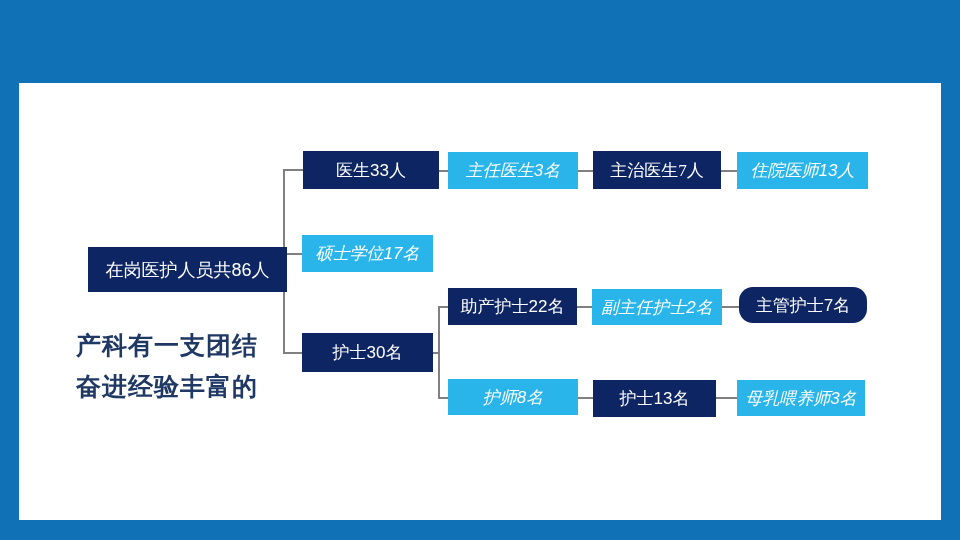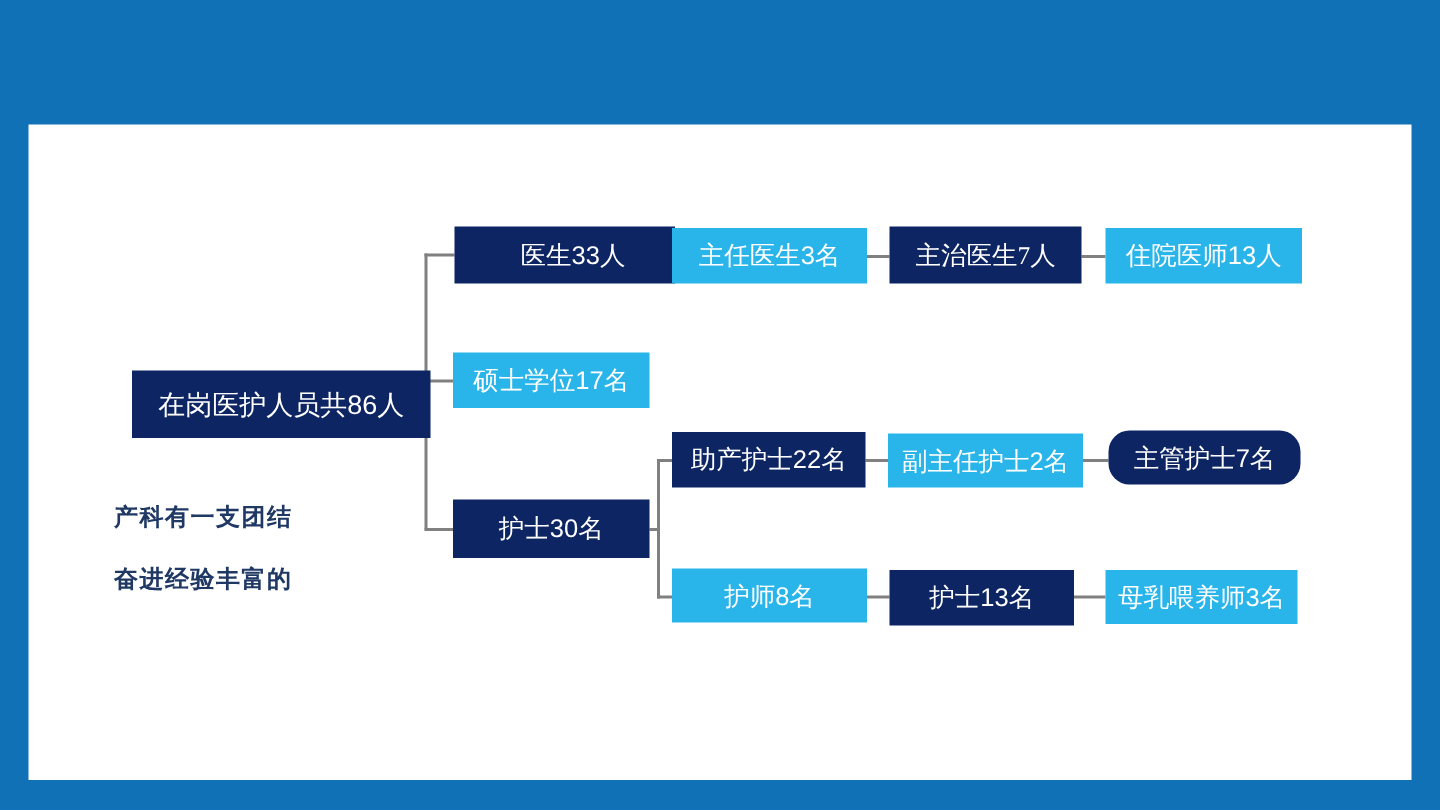--- a/index.html
+++ b/index.html
@@ -10,28 +10,28 @@
   }
   .panel{
     position:absolute;left:19px;top:83px;width:922px;height:437px;
     background:#ffffff;
   }
   .node{
     position:absolute;display:flex;align-items:center;justify-content:center;
     color:#ffffff;font-size:17px;white-space:nowrap;line-height:1;
   }
   .node.dark{background:#0d2563;}
-  .node.light{background:#29b5ea;}
+  .node.light{background:#29b5ea;font-style:italic;}
   .node.root{font-size:18px;}
   .hline,.vline{position:absolute;background:#808080;}
   .hline{height:1.5px;}
   .vline{width:1.5px;}
   .caption{
     position:absolute;left:76px;top:325px;
-    color:#1f3864;font-size:16px;font-weight:700;line-height:41px;
+    color:#1f3864;font-size:25px;font-weight:700;line-height:41px;
     letter-spacing:1px;
   }
 </style>
 </head>
 <body>
 
 <div class="slide">
   <div class="panel"></div>
 
   <div class="caption">
@@ -51,21 +51,21 @@
   <div class="vline" style="left:438px;top:306px;height:93px;"></div>
   <div class="hline" style="left:438px;top:306px;width:10px;"></div>
   <div class="hline" style="left:438px;top:397px;width:10px;"></div>
   <div class="hline" style="left:577px;top:306px;width:15px;"></div>
   <div class="hline" style="left:722px;top:306px;width:17px;"></div>
   <div class="hline" style="left:578px;top:397px;width:15px;"></div>
   <div class="hline" style="left:716px;top:397px;width:21px;"></div>
 
   <div class="node dark root" style="left:64px;top:247px;width:199px;height:45px;margin-left:24px;">在岗医护人员共86人</div>
 
-  <div class="node dark" style="left:303px;top:151px;width:136px;height:38px;padding-left:11px;">医生33人</div>
+  <div class="node dark" style="left:303px;top:151px;width:136px;height:38px;">医生33人</div>
   <div class="node light" style="left:448px;top:152px;width:130px;height:37px;">主任医生3名</div>
   <div class="node dark" style="left:593px;top:151px;width:128px;height:38px;font-family:Liberation Serif, serif;">主治医生7人</div>
   <div class="node light" style="left:737px;top:152px;width:131px;height:37px;">住院医师13人</div>
 
   <div class="node light" style="left:302px;top:235px;width:131px;height:37px;">硕士学位17名</div>
 
   <div class="node dark" style="left:302px;top:333px;width:131px;height:39px;">护士30名</div>
 
   <div class="node dark" style="left:448px;top:288px;width:129px;height:37px;">助产护士22名</div>
   <div class="node light" style="left:592px;top:289px;width:130px;height:36px;">副主任护士2名</div>

